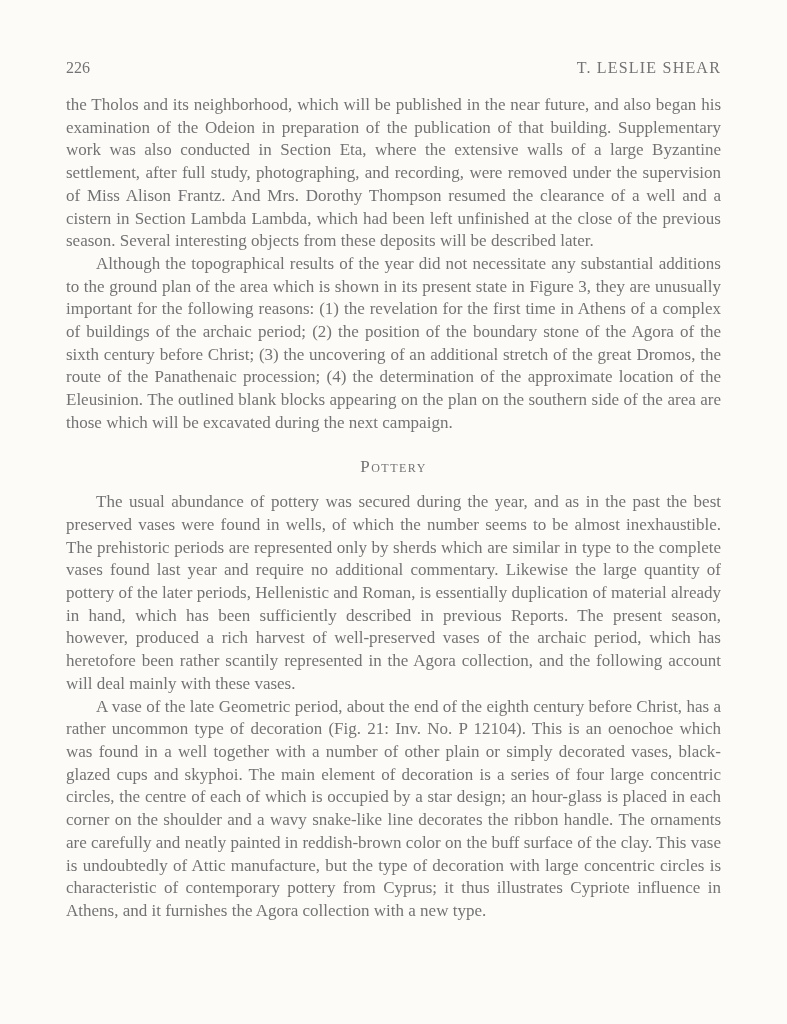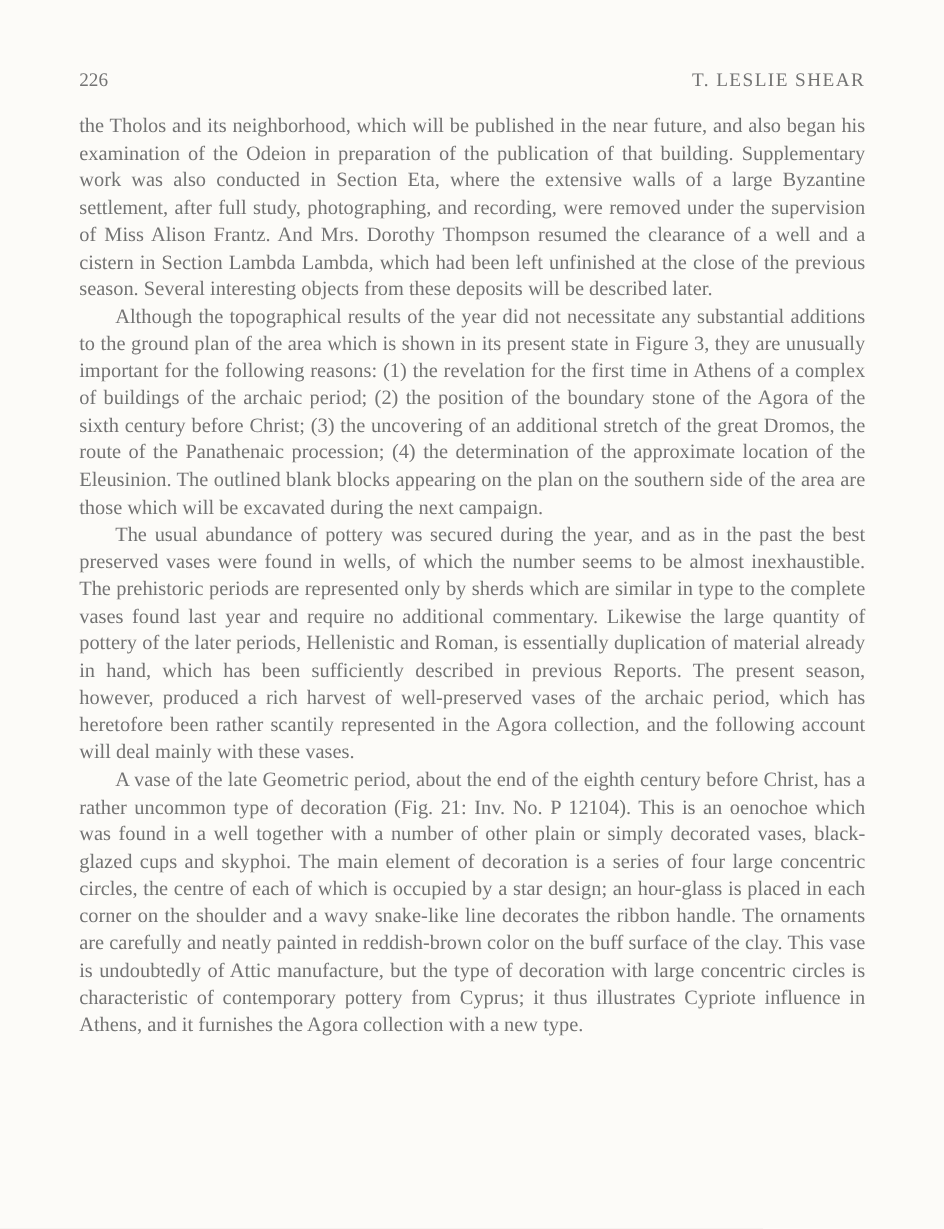--- a/index.html
+++ b/index.html
@@ -69,20 +69,21 @@
     <span class="page-number">226</span>
     <span class="running-head">T. LESLIE SHEAR</span>
   </header>
 
   <main class="page-body">
 
     <p class="para no-indent">the Tholos and its neighborhood, which will be published in the near future, and also began his examination of the Odeion in preparation of the publication of that building. Supplementary work was also conducted in Section Eta, where the extensive walls of a large Byzantine settlement, after full study, photographing, and recording, were removed under the supervision of Miss Alison Frantz. And Mrs. Dorothy Thompson resumed the clearance of a well and a cistern in Section Lambda Lambda, which had been left unfinished at the close of the previous season. Several interesting objects from these deposits will be described later.</p>
 
     <p class="para">Although the topographical results of the year did not necessitate any substantial additions to the ground plan of the area which is shown in its present state in Figure 3, they are unusually important for the following reasons: (1) the revelation for the first time in Athens of a complex of buildings of the archaic period; (2) the position of the boundary stone of the Agora of the sixth century before Christ; (3) the uncovering of an additional stretch of the great Dromos, the route of the Panathenaic procession; (4) the determination of the approximate location of the Eleusinion. The outlined blank blocks appearing on the plan on the southern side of the area are those which will be excavated during the next campaign.</p>
 
+    <h2 class="section-heading">Pottery</h2>
 
     <p class="para">The usual abundance of pottery was secured during the year, and as in the past the best preserved vases were found in wells, of which the number seems to be almost inexhaustible. The prehistoric periods are represented only by sherds which are similar in type to the complete vases found last year and require no additional commentary. Likewise the large quantity of pottery of the later periods, Hellenistic and Roman, is essentially duplication of material already in hand, which has been sufficiently described in previous Reports. The present season, however, produced a rich harvest of well-preserved vases of the archaic period, which has heretofore been rather scantily represented in the Agora collection, and the following account will deal mainly with these vases.</p>
 
     <p class="para">A vase of the late Geometric period, about the end of the eighth century before Christ, has a rather uncommon type of decoration (Fig. 21: Inv. No. P 12104). This is an oenochoe which was found in a well together with a number of other plain or simply decorated vases, black-glazed cups and skyphoi. The main element of decoration is a series of four large concentric circles, the centre of each of which is occupied by a star design; an hour-glass is placed in each corner on the shoulder and a wavy snake-like line decorates the ribbon handle. The ornaments are carefully and neatly painted in reddish-brown color on the buff surface of the clay. This vase is undoubtedly of Attic manufacture, but the type of decoration with large concentric circles is characteristic of contemporary pottery from Cyprus; it thus illustrates Cypriote influence in Athens, and it furnishes the Agora collection with a new type.</p>
 
   </main>
 
 </div>
 
 </body></html>

